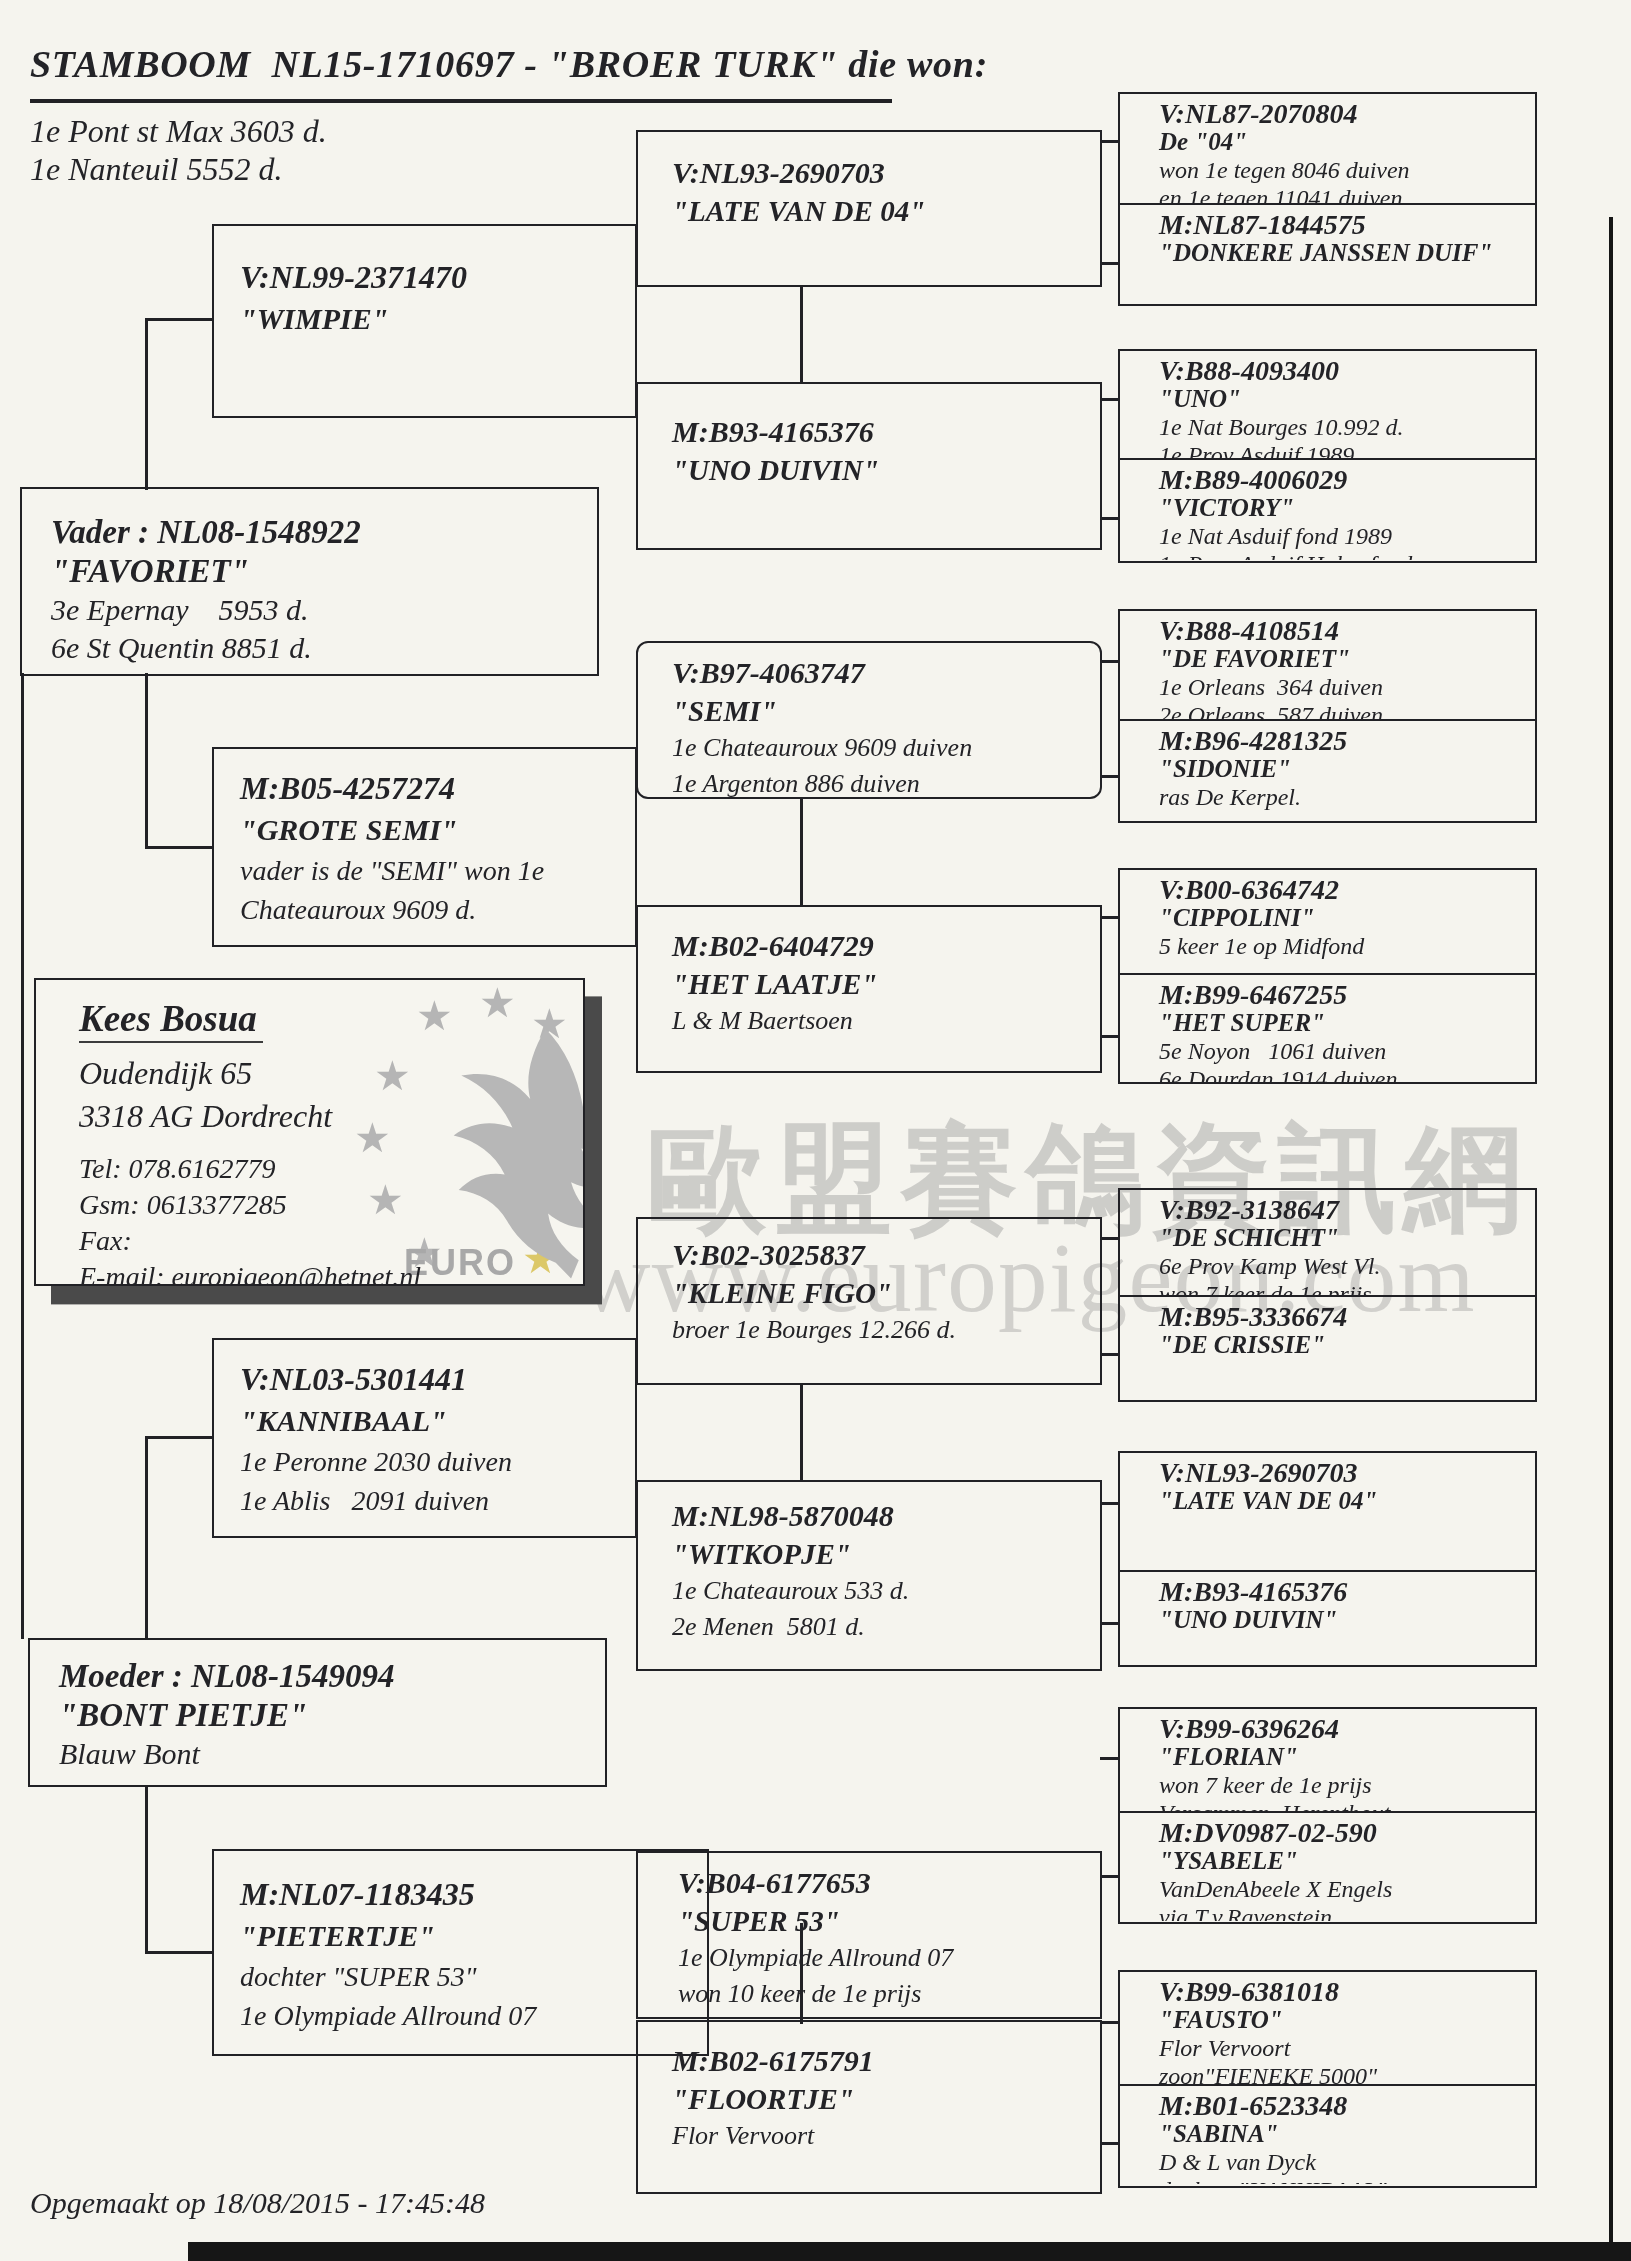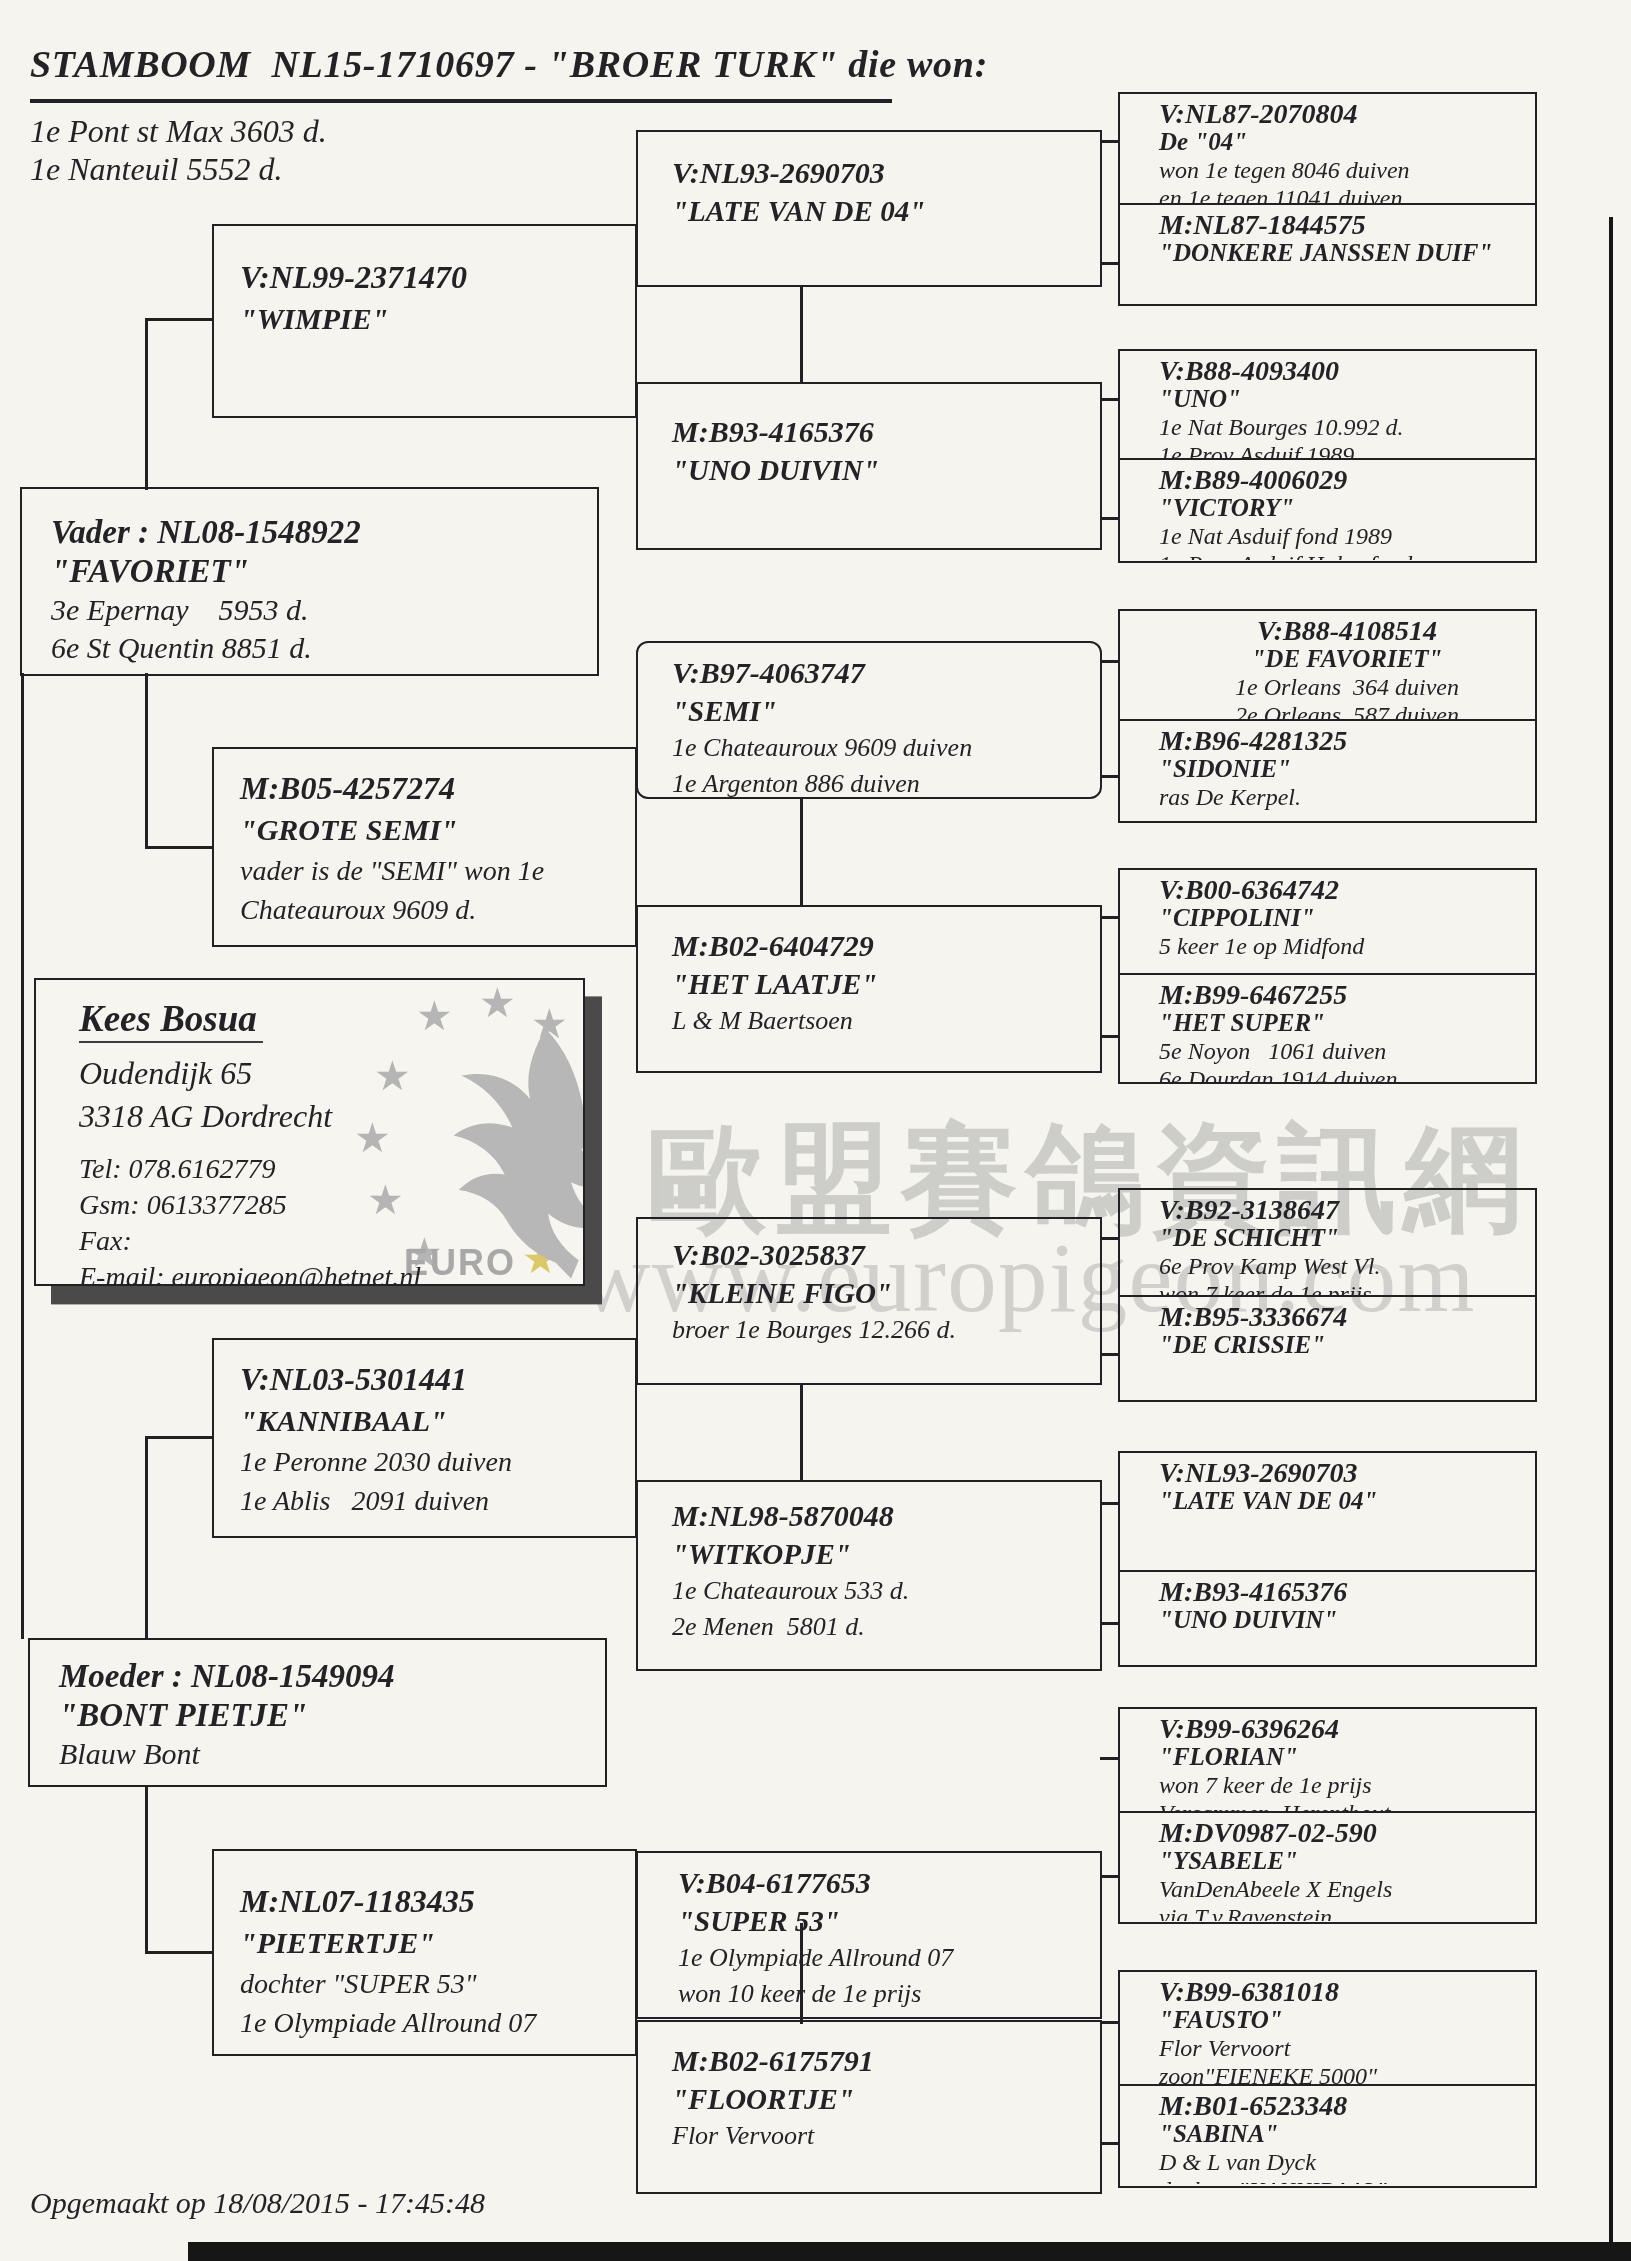--- a/index.html
+++ b/index.html
@@ -118,21 +118,21 @@
   <div class="l nm">"GROTE SEMI"</div>
   <div class="l d">vader is de "SEMI" won 1e</div>
   <div class="l d">Chateauroux 9609 d.</div>
 </div>
 <div class="box c2" style="left:212px;top:1338px;width:425px;height:200px;padding-top:18.4px;">
   <div class="l id">V:NL03-5301441</div>
   <div class="l nm">"KANNIBAAL"</div>
   <div class="l d">1e Peronne 2030 duiven</div>
   <div class="l d">1e Ablis   2091 duiven</div>
 </div>
-<div class="box c2" style="left:212px;top:1849px;width:425px;height:207px;padding-top:29px;">
+<div class="box c2" style="left:212px;top:1849px;width:497px;height:207px;padding-top:22px;">
   <div class="l id">M:NL07-1183435</div>
   <div class="l nm">"PIETERTJE"</div>
   <div class="l d">dochter "SUPER 53"</div>
   <div class="l d">1e Olympiade Allround 07</div>
 </div>
 
 <div class="box c3" style="left:636px;top:130px;width:466px;height:157px;padding-top:22.4px;">
   <div class="l id">V:NL93-2690703</div>
   <div class="l nm">"LATE VAN DE 04"</div>
 </div>
@@ -194,21 +194,21 @@
     <div class="l d">1e Prov Asduif 1989</div>
   </div>
   <div class="half" style="height:100px;">
     <div class="l id">M:B89-4006029</div>
     <div class="l nm">"VICTORY"</div>
     <div class="l d">1e Nat Asduif fond 1989</div>
     <div class="l d">1e Prov Asduif Halve fond</div>
   </div>
 </div>
 <div class="pair" style="left:1118px;top:609px;width:419px;height:214px;">
-  <div class="half half1" style="height:110px;text-align:center;">
+  <div class="half half1" style="height:110px;">
     <div class="l id">V:B88-4108514</div>
     <div class="l nm">"DE FAVORIET"</div>
     <div class="l d">1e Orleans  364 duiven</div>
     <div class="l d">2e Orleans  587 duiven</div>
   </div>
   <div class="half" style="height:99px;">
     <div class="l id">M:B96-4281325</div>
     <div class="l nm">"SIDONIE"</div>
     <div class="l d">ras De Kerpel.</div>
   </div>

